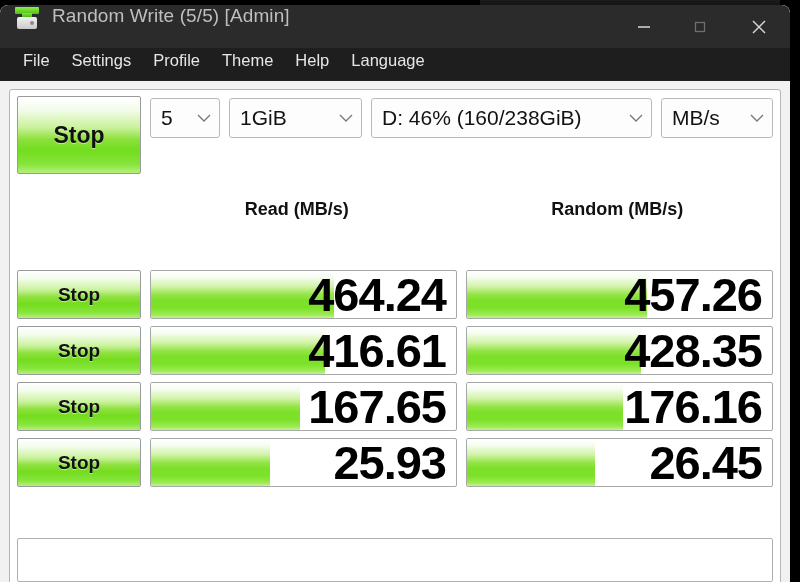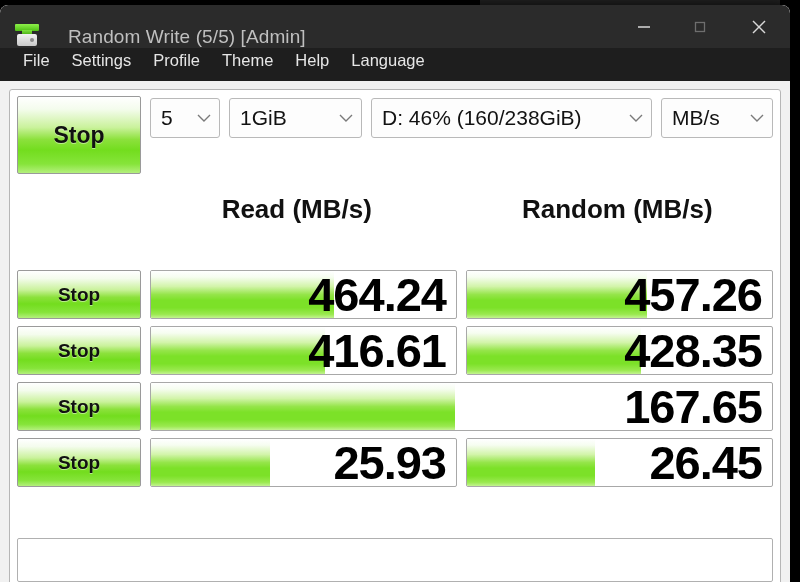--- a/index.html
+++ b/index.html
@@ -41,23 +41,22 @@
     overflow: hidden;
     box-shadow: 0 0 14px rgba(0,0,0,0.85);
   }
 
   
   .titlebar {
     position: relative;
     height: 43px;
     background: #2b2b2b;
     display: flex;
-    align-items: flex-end;
+    align-items: flex-start;
     border-radius: 8px 8px 0 0;
-    gap: 16px;
   }
   .app-icon {
     width: 26px;
     height: 26px;
     margin-left: 14px;
     position: relative;
     flex: 0 0 auto;
   }
   .app-icon .plate {
     position: absolute;
@@ -218,21 +217,21 @@
   
   .headrow {
     display: flex;
     height: 34px;
     align-items: center;
   }
   .head-spacer { width: 124px; flex: 0 0 124px; }
   .head-col {
     flex: 1;
     text-align: center;
-    font-size: 26px;
+    font-size: 18px;
     font-weight: bold;
     color: #111;
   }
   .head-gap { width: 9px; flex: 0 0 9px; }
 
   
   .rows {
     flex: 1;
     display: flex;
     flex-direction: column;
@@ -429,20 +428,24 @@
           </div>
 
           <div class="resultrow">
             <div class="rowbtn-cell">
               <div class="greenbtn rowbtn">Stop</div>
             </div>
             <div class="bar">
               <div class="fill" style="width: 49%;"></div>
               <div class="num">167.65</div>
             </div>
+            <div class="bar">
+              <div class="fill" style="width: 51%;"></div>
+              <div class="num">176.16</div>
+            </div>
           </div>
 
           <div class="resultrow">
             <div class="rowbtn-cell">
               <div class="greenbtn rowbtn">Stop</div>
             </div>
             <div class="bar">
               <div class="fill" style="width: 39%;"></div>
               <div class="num">25.93</div>
             </div>

